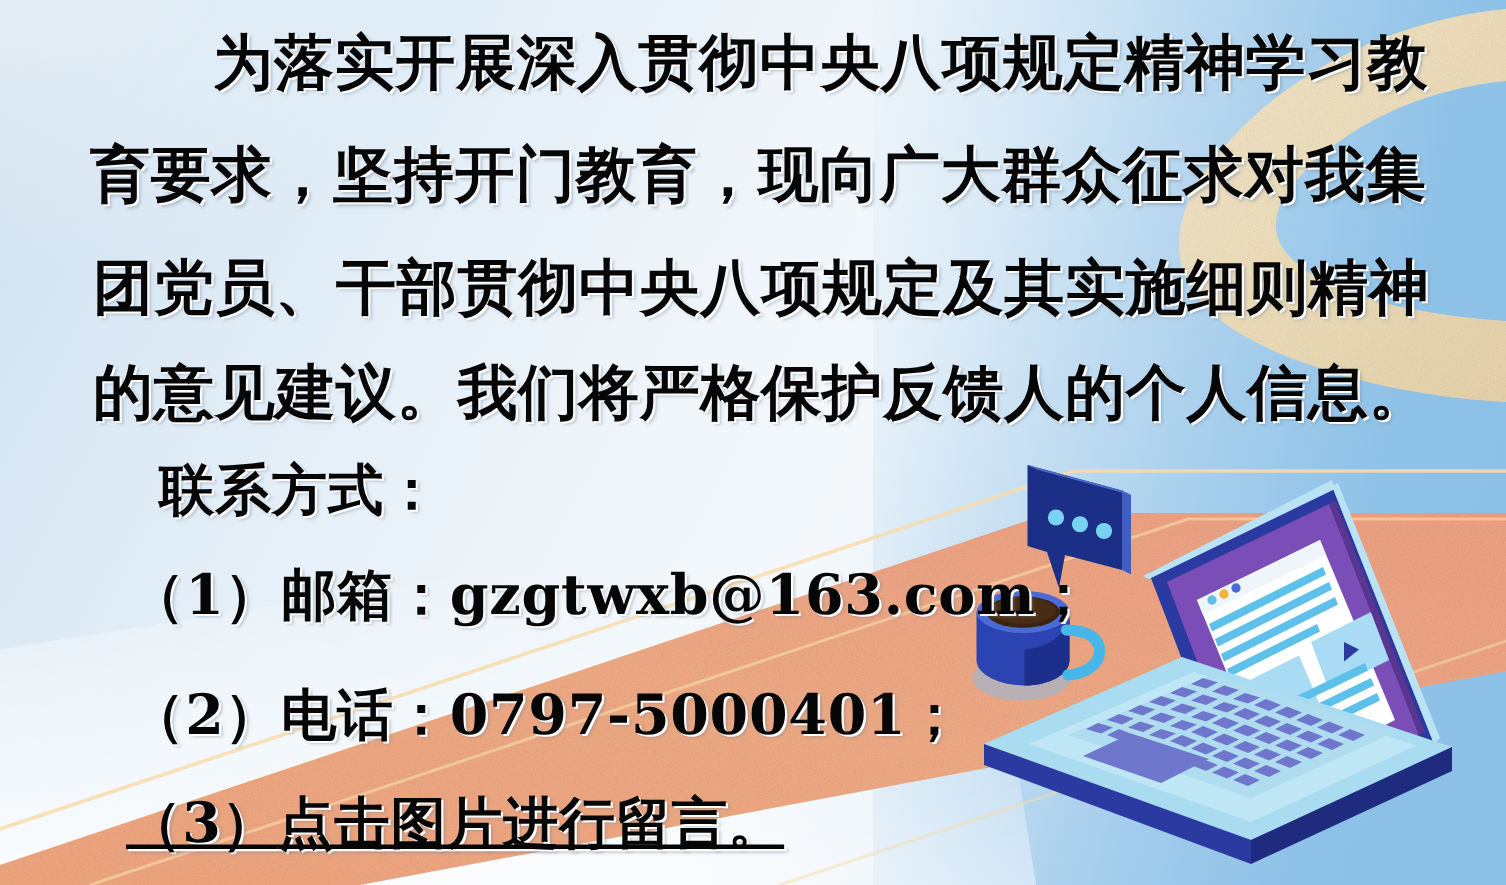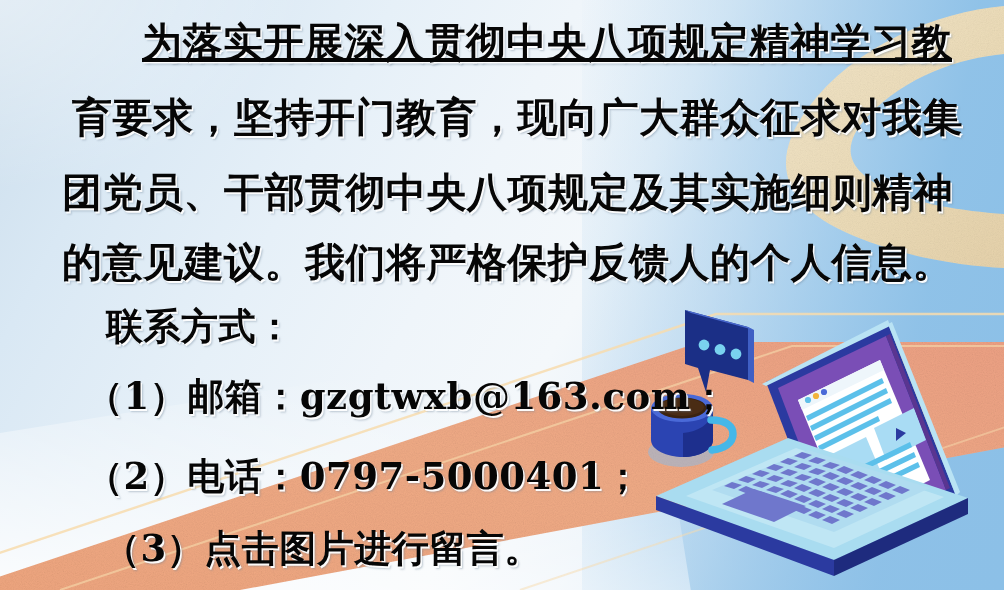--- a/index.html
+++ b/index.html
@@ -96,40 +96,40 @@
     text-shadow:
       1.5px 1.5px 0 rgba(255,255,255,0.95),
       2.5px 2.5px 2px rgba(110,130,150,0.40);
     white-space: nowrap;
   }
   .body-line {
     position: absolute;
     font-size: 40px;
     line-height: 1;
   }
-  .bl1 { left: 142px; top: 22px; text-decoration: underline; }
-  .bl2 { left:  72px; top: 97px; }
+  .bl1 { left: 142px; top: 22px; }
+  .bl2 { left:  60px; top: 97px; }
   .bl3 { left:  62px; top: 172px; text-align: center; }
   .bl4 { left:  62px; top: 242px; }
 
   .contact-head {
     position: absolute;
     left: 62px; top: 308px;
     font-size: 37px;
     line-height: 1;
     margin-left: 44px;
   }
   .contact-item {
     position: absolute;
     font-size: 37px;
     line-height: 1;
   }
   .ci1 { left: 86px; top: 378px; }
   .ci2 { left: 86px; top: 458px; }
-  .ci3 { left: 103px; top: 530px; }
+  .ci3 { left: 84px; top: 530px; text-decoration: underline; }
   .mono-run {
     font-family: "DejaVu Serif", "Liberation Serif", serif;
   }
 
   
   .illus {
     position: absolute;
     right: 6px;
     bottom: 0;
     width: 360px;

